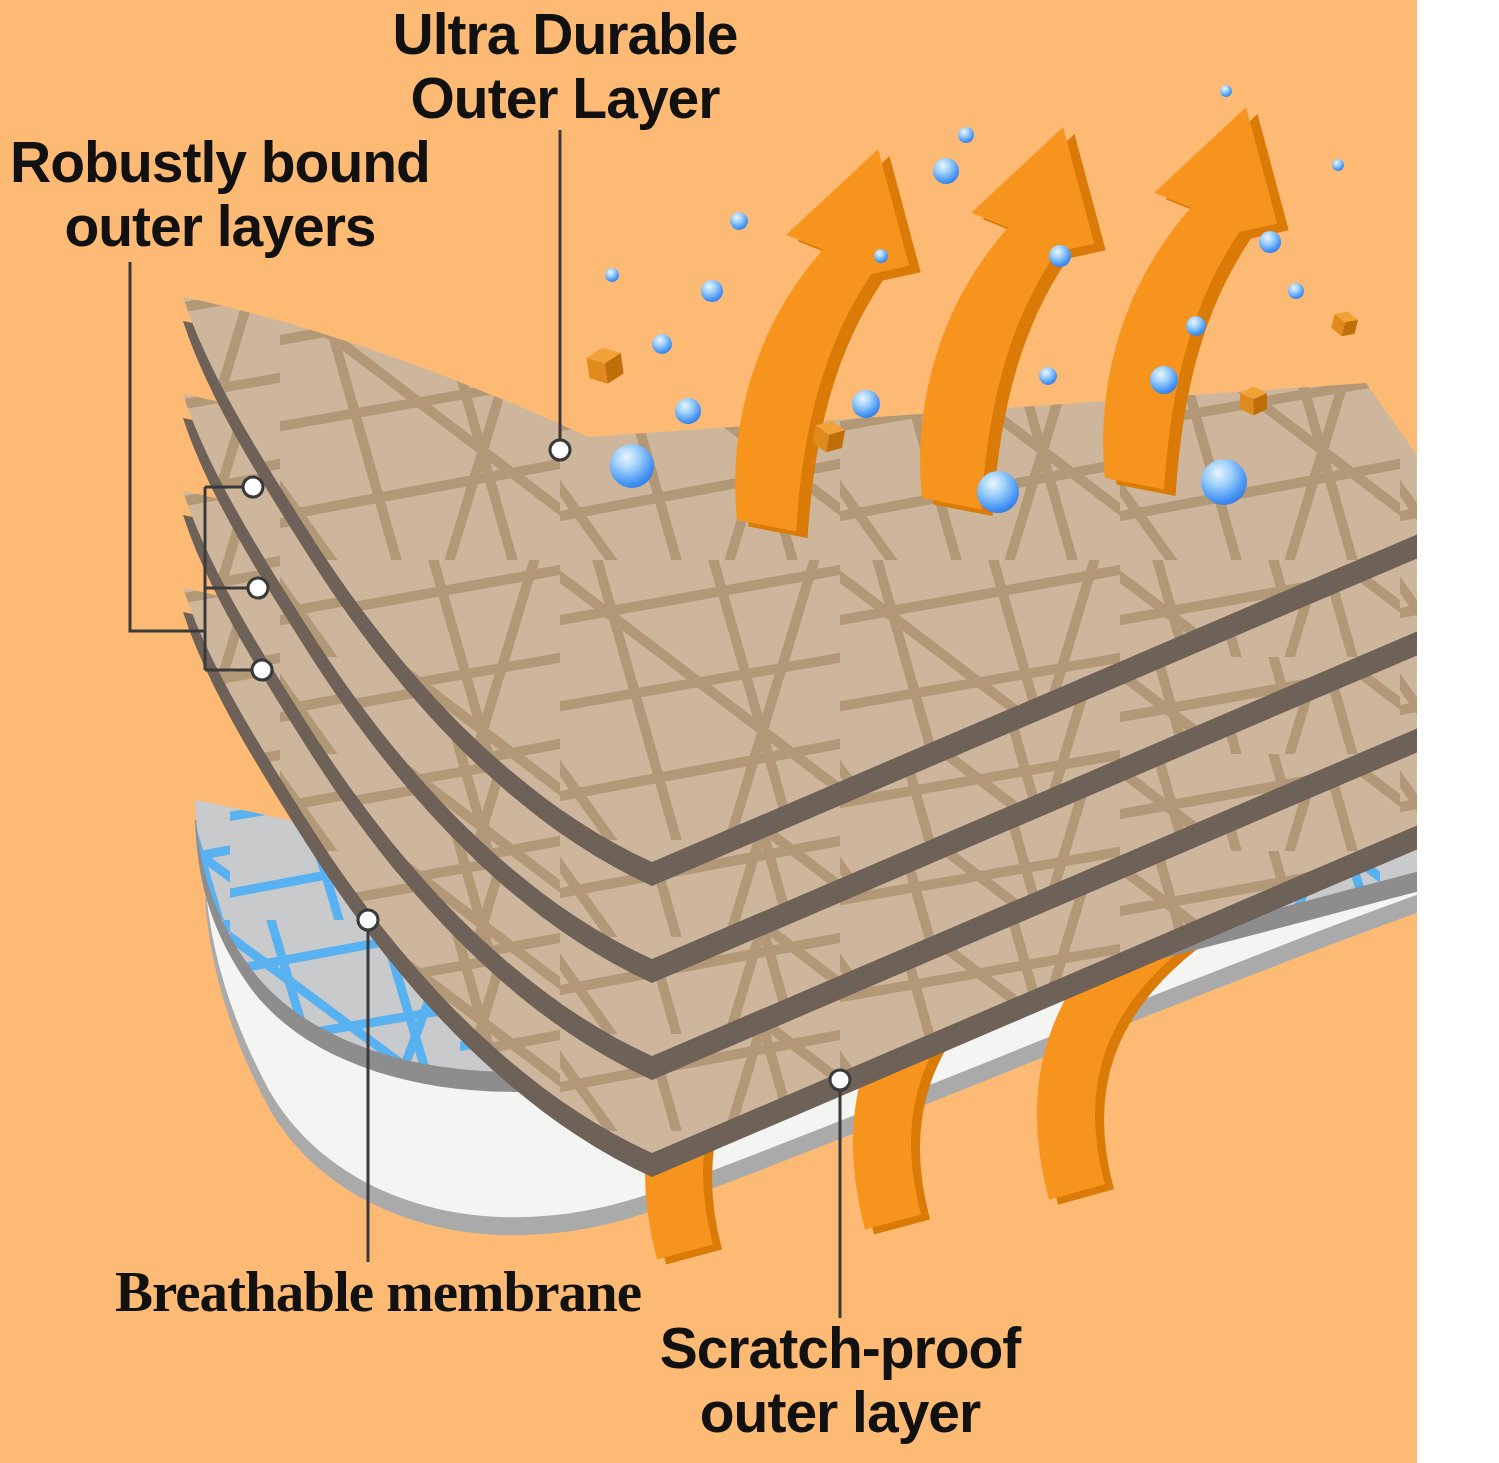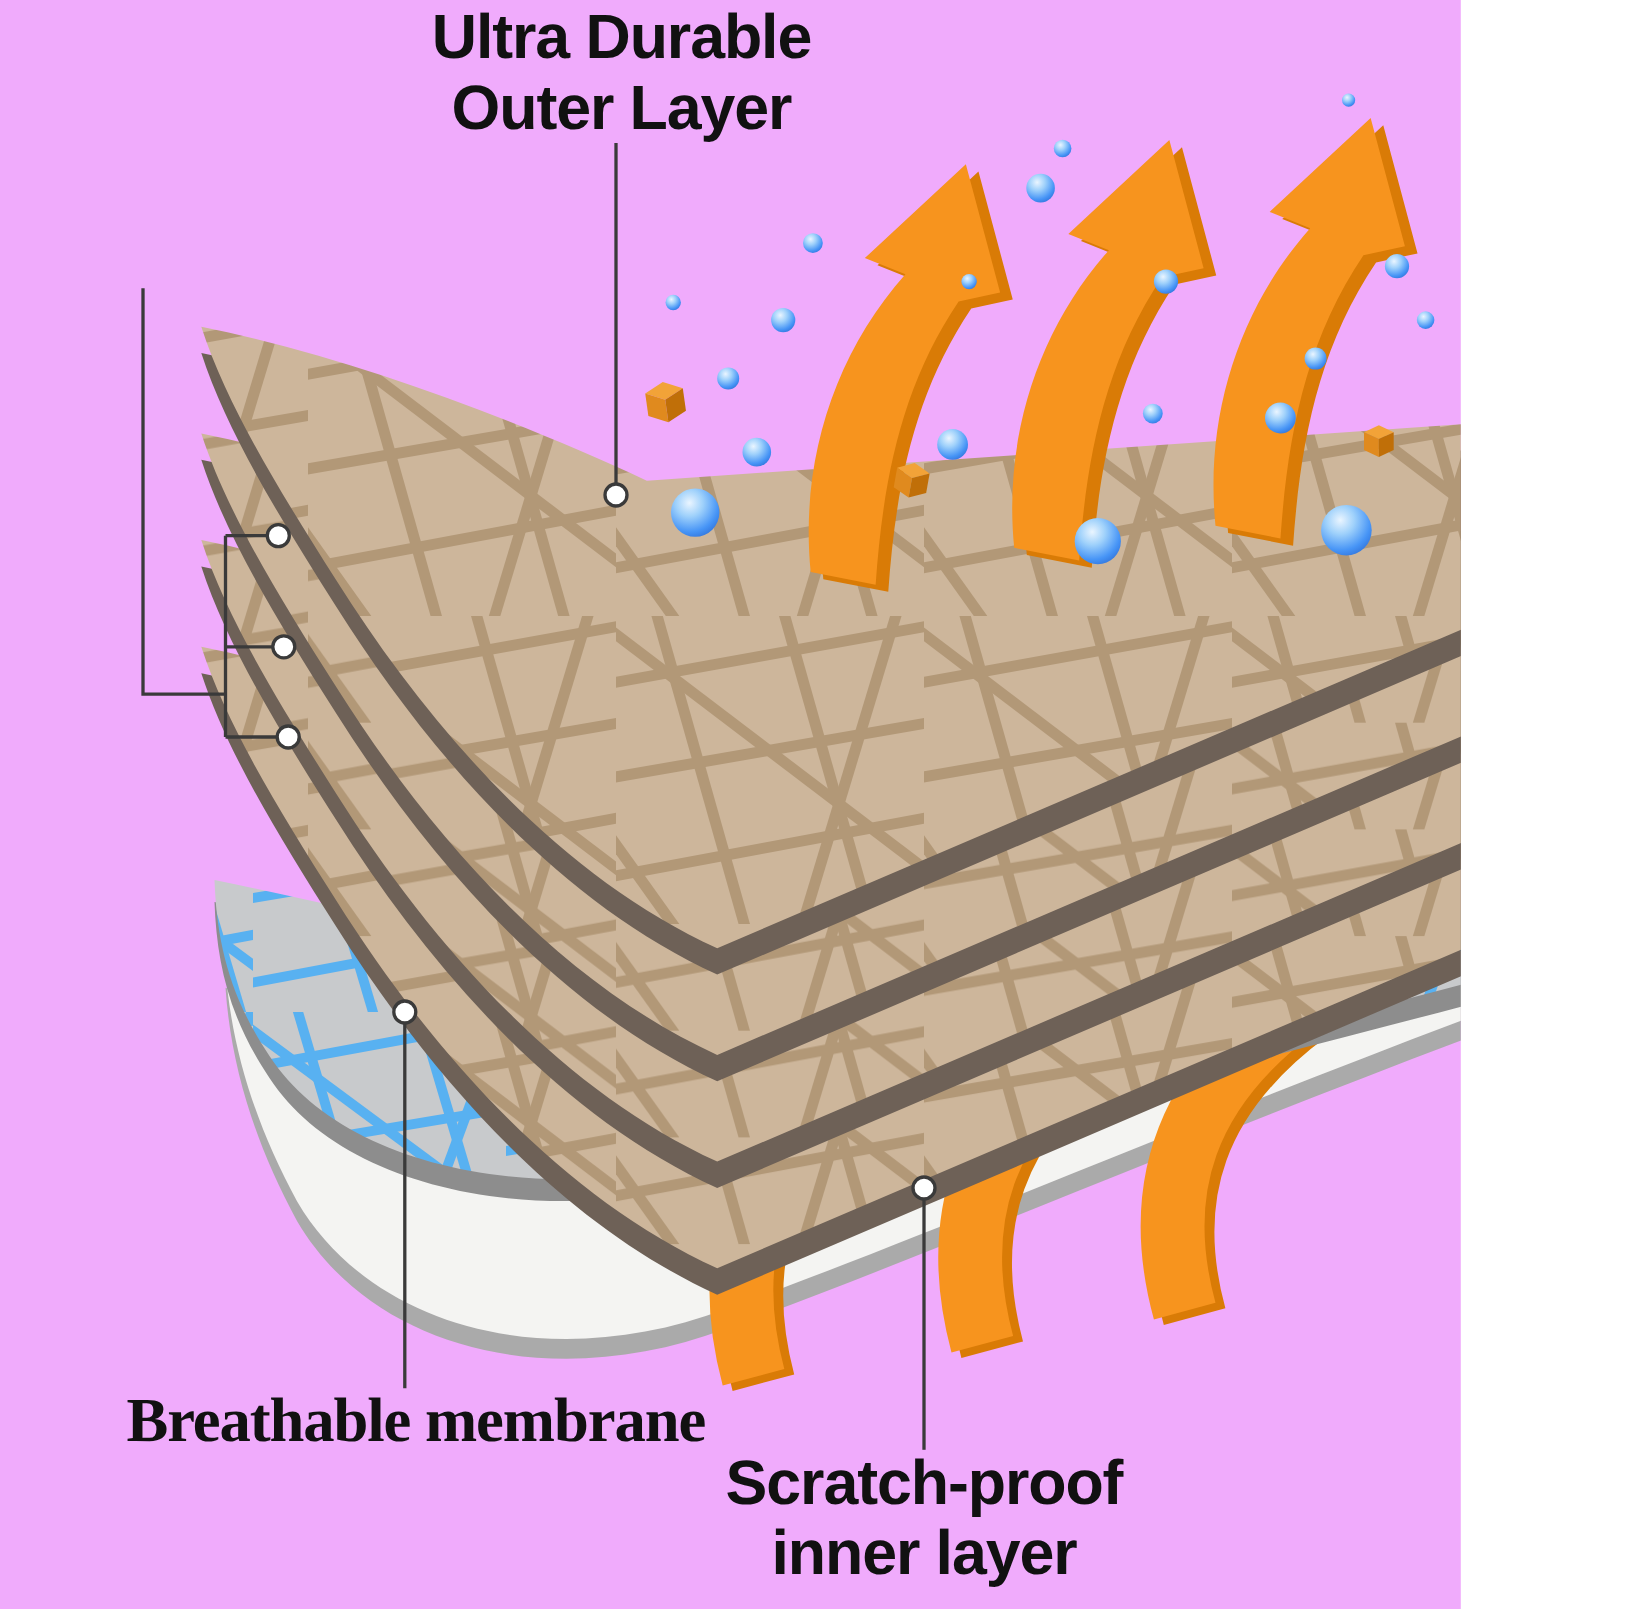--- a/index.html
+++ b/index.html
@@ -6,22 +6,22 @@
     --sheet_base:#cdb69b; --sheet_straw:#b29877; --sheet_edge:#6e6157;
     --mem_base:#c8cacc; --mem_mesh:#58b1f1; --mem_edge:#8d8d8d;
     --inner_base:#f4f4f2; --inner_edge:#aaaaaa;
     --arrow:#f7941e; --arrow_dark:#d97b06;
     --droplet:#3f8ef5;
     --cube_top:#f2a338; --cube_left:#e08a1e; --cube_right:#c06f08;
     --leader:#3a3a3a; --text:#111111;
   }
   html,body{margin:0;padding:0;background:#ffffff;}
   .canvas{
-    position:relative;width:1288px;height:1463px;background:#f0abfc;
-    overflow:hidden;font-family:"Liberation Sans",sans-serif;padding-left:40px;
+    position:relative;width:1417px;height:1463px;background:#fdba74;
+    overflow:hidden;font-family:"Liberation Sans",sans-serif;
   }
   .canvas svg{position:absolute;left:0;top:0;}
   .label{
     position:absolute;font-weight:700;color:var(--text);
     text-align:center;white-space:pre-line;line-height:1.13;
     font-size:57px;letter-spacing:-1px;
   }
   #label-ultra{left:330px;top:2px;width:470px;}
   #label-robust{left:0px;top:130px;width:440px;}
   #label-breathable{left:58px;top:1260px;width:640px;font-family:Liberation Serif, serif;}
@@ -213,16 +213,18 @@
       </g>
       <g>
         <line x1="840" y1="1090" x2="840" y2="1318"></line>
         <circle cx="840" cy="1080" r="10" fill="#ffffff"></circle>
       </g>
     </g>
   </svg>
 
   <div class="label" id="label-ultra">Ultra Durable
 Outer Layer</div>
+  <div class="label" id="label-robust">Robustly bound
+outer layers</div>
   <div class="label" id="label-breathable">Breathable membrane</div>
   <div class="label" id="label-scratch">Scratch-proof
-inner layer</div>
+outer layer</div>
 </div>
 
 </body></html>

